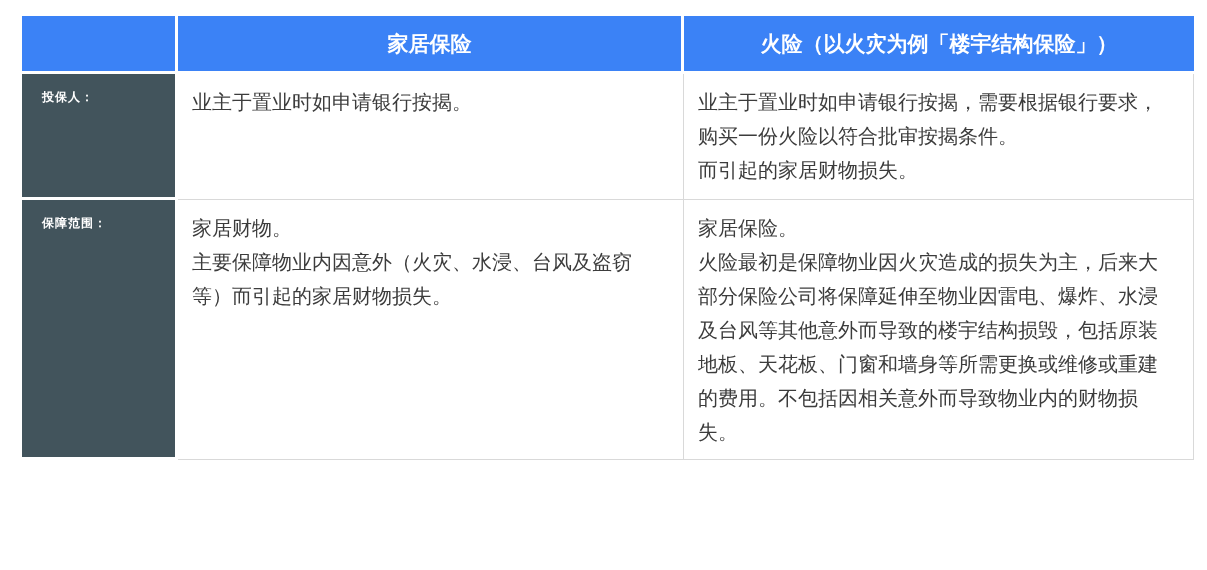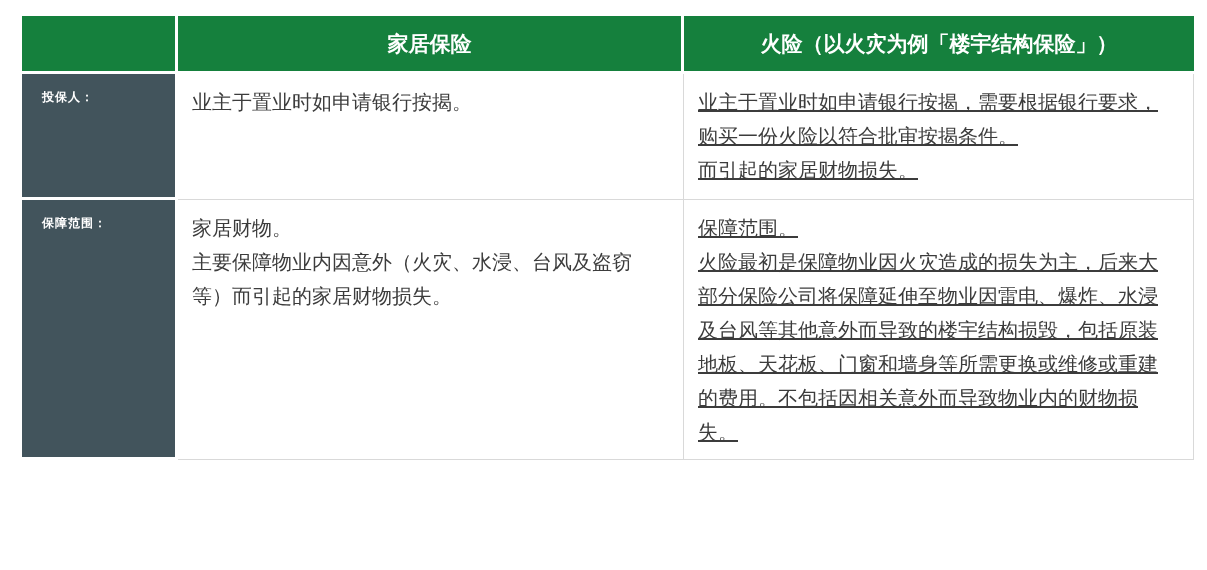--- a/index.html
+++ b/index.html
@@ -20,21 +20,21 @@
   table.cmp {
     border-collapse: separate;
     border-spacing: 0;
     width: 100%;
     table-layout: fixed;
     color: #3c3c3c;
     font-size: 20px;
   }
   
   th {
-    background: #15803d;
+    background: #3b82f6;
     color: #ffffff;
     font-weight: bold;
     font-size: 21px;
     height: 55px;
     text-align: center;
     vertical-align: middle;
     padding: 0;
     border-bottom: 3px solid #ffffff;
   }
   th.corner, th.col-home { border-right: 3px solid #ffffff; }
@@ -53,21 +53,21 @@
   }
   
   td.body {
     background: #ffffff;
     vertical-align: top;
     padding: 11px 16px 10px 14px;
     line-height: 34px;
     border-bottom: 1px solid #d9d9d9;
   }
   td.mid   { border-right: 1px solid #d9d9d9; }
-  td.right { border-right: 1px solid #d9d9d9; text-decoration: underline; }
+  td.right { border-right: 1px solid #d9d9d9; }
   
   tr.last td.label  { border-bottom: 5px solid #d6d6d6; }
   tr.last td.body   { border-bottom: 5px solid #d6d6d6; border-right: 1px solid #d9d9d9; }
   tr.r1 { height: 126px; }
   tr.r2 { height: 257px; }
   tr.r3 { height: 89px;  }
   p { margin: 0; padding: 0; }
 </style>
 </head>
 <body>
@@ -95,19 +95,19 @@
         <p>而引起的家居财物损失。</p>
       </td>
     </tr>
     <tr class="r2">
       <td class="label">保障范围：</td>
       <td class="body mid">
         <p>家居财物。</p>
         <p>主要保障物业内因意外（火灾、水浸、台风及盗窃等）而引起的家居财物损失。</p>
       </td>
       <td class="body right">
-        <p>保障范围。</p>
+        <p>家居保险。</p>
         <p>火险最初是保障物业因火灾造成的损失为主，后来大部分保险公司将保障延伸至物业因雷电、爆炸、水浸及台风等其他意外而导致的楼宇结构损毁，包括原装地板、天花板、门窗和墙身等所需更换或维修或重建的费用。不包括因相关意外而导致物业内的财物损失。</p>
       </td>
     </tr>
   </tbody>
     </table>
 </div>
 
 </body></html>

